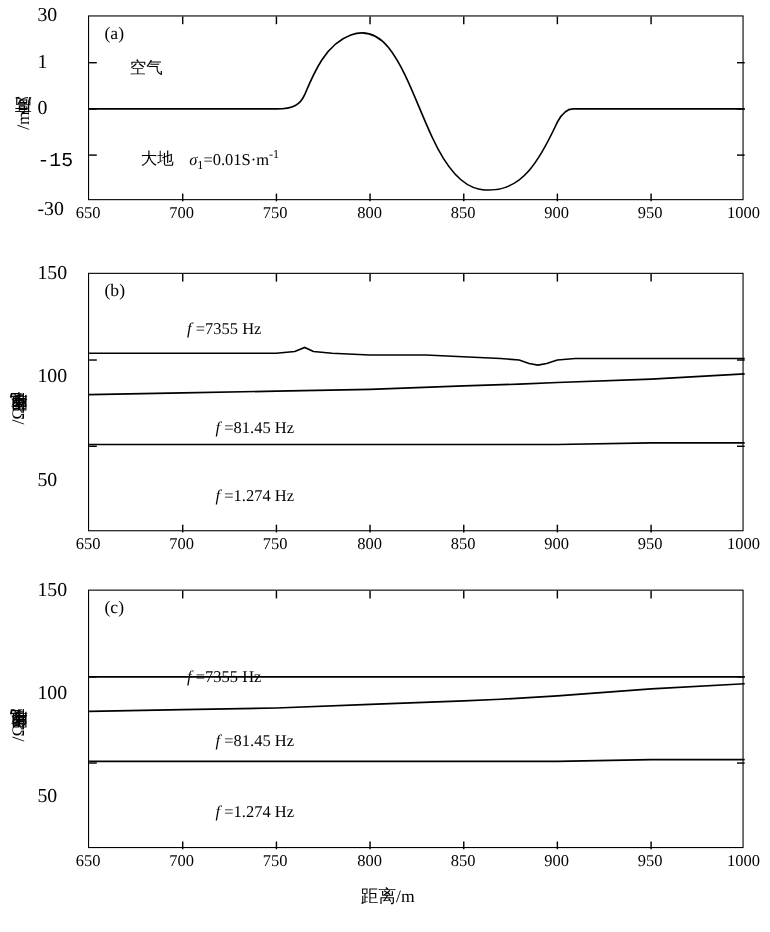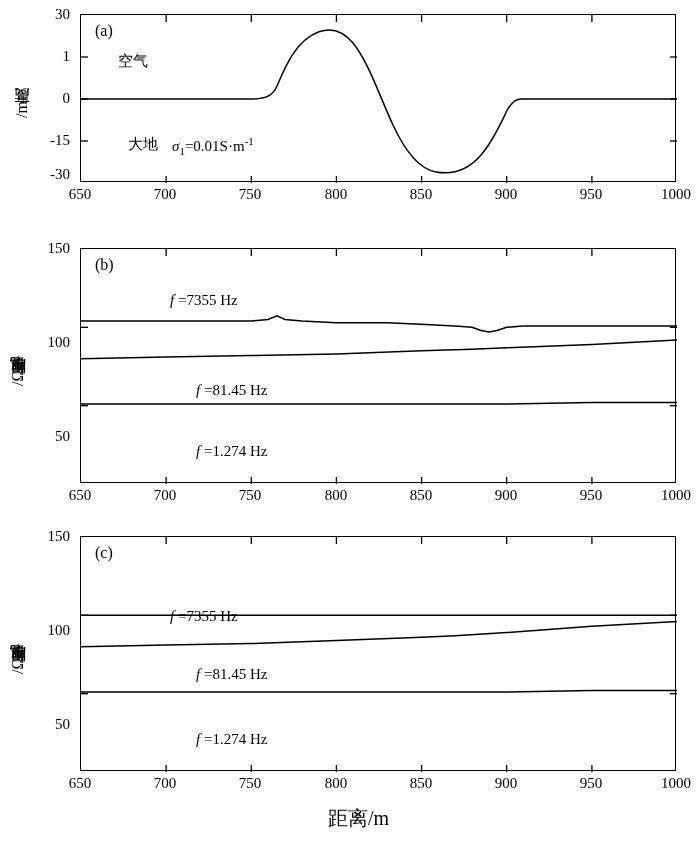--- a/index.html
+++ b/index.html
@@ -26,35 +26,34 @@
     transform-origin:center center;
     writing-mode:vertical-rl;
     transform:rotate(180deg);
     font-size:16px;
     letter-spacing:0px;
     white-space:nowrap;
     text-align:center;
   }
   .xlabel {
     position:absolute;
-    font-size:20px;
+    font-size:16px;
     white-space:nowrap;
     text-align:center;
   }
   .tick-x {
     position:absolute;
     font-size:15px;
     text-align:center;
     white-space:nowrap;
     transform:translateX(-50%);
   }
   .tick-y {
     position:absolute;
-    font-size:15px;
-    text-align:right;
+    font-size:18px;
     white-space:nowrap;
     transform:translateY(-50%);
   }
   .panel-tag {
     position:absolute;
     font-size:16px;
     white-space:nowrap;
   }
   .ann {
     position:absolute;
@@ -70,22 +69,22 @@
 <body>
 
 <div class="figure">
 
   <div class="panel" style="left:0;top:0;width:700px;height:230px;">
     <div class="ylabel" style="left:12px;top:55px;height:110px;width:18px;">高度/m</div>
 
     <div class="tick-y" style="left:34px;top:14px;width:36px;">30</div>
     <div class="tick-y" style="left:34px;top:56px;width:36px;">1</div>
     <div class="tick-y" style="left:34px;top:98px;width:36px;">0</div>
-    <div class="tick-y" style="left:34px;top:140px;width:36px;">-15</div>
-    <div class="tick-y" style="left:34px;top:174px;width:36px;">-30</div>
+    <div class="tick-y" style="left:34px;top:147px;width:36px;font-family:Liberation Mono, monospace;">-15</div>
+    <div class="tick-y" style="left:34px;top:190px;width:36px;">-30</div>
 
     <div class="plotbox" style="left:80px;top:14px;width:596px;height:168px;">
       <svg width="596" height="168" viewBox="0 0 596 168">
 
         <line class="tickmark" x1="0" y1="42" x2="7" y2="42"></line>
         <line class="tickmark" x1="0" y1="84" x2="7" y2="84"></line>
         <line class="tickmark" x1="0" y1="126" x2="7" y2="126"></line>
         <line class="tickmark" x1="589" y1="42" x2="596" y2="42"></line>
         <line class="tickmark" x1="589" y1="84" x2="596" y2="84"></line>
         <line class="tickmark" x1="589" y1="126" x2="596" y2="126"></line>

